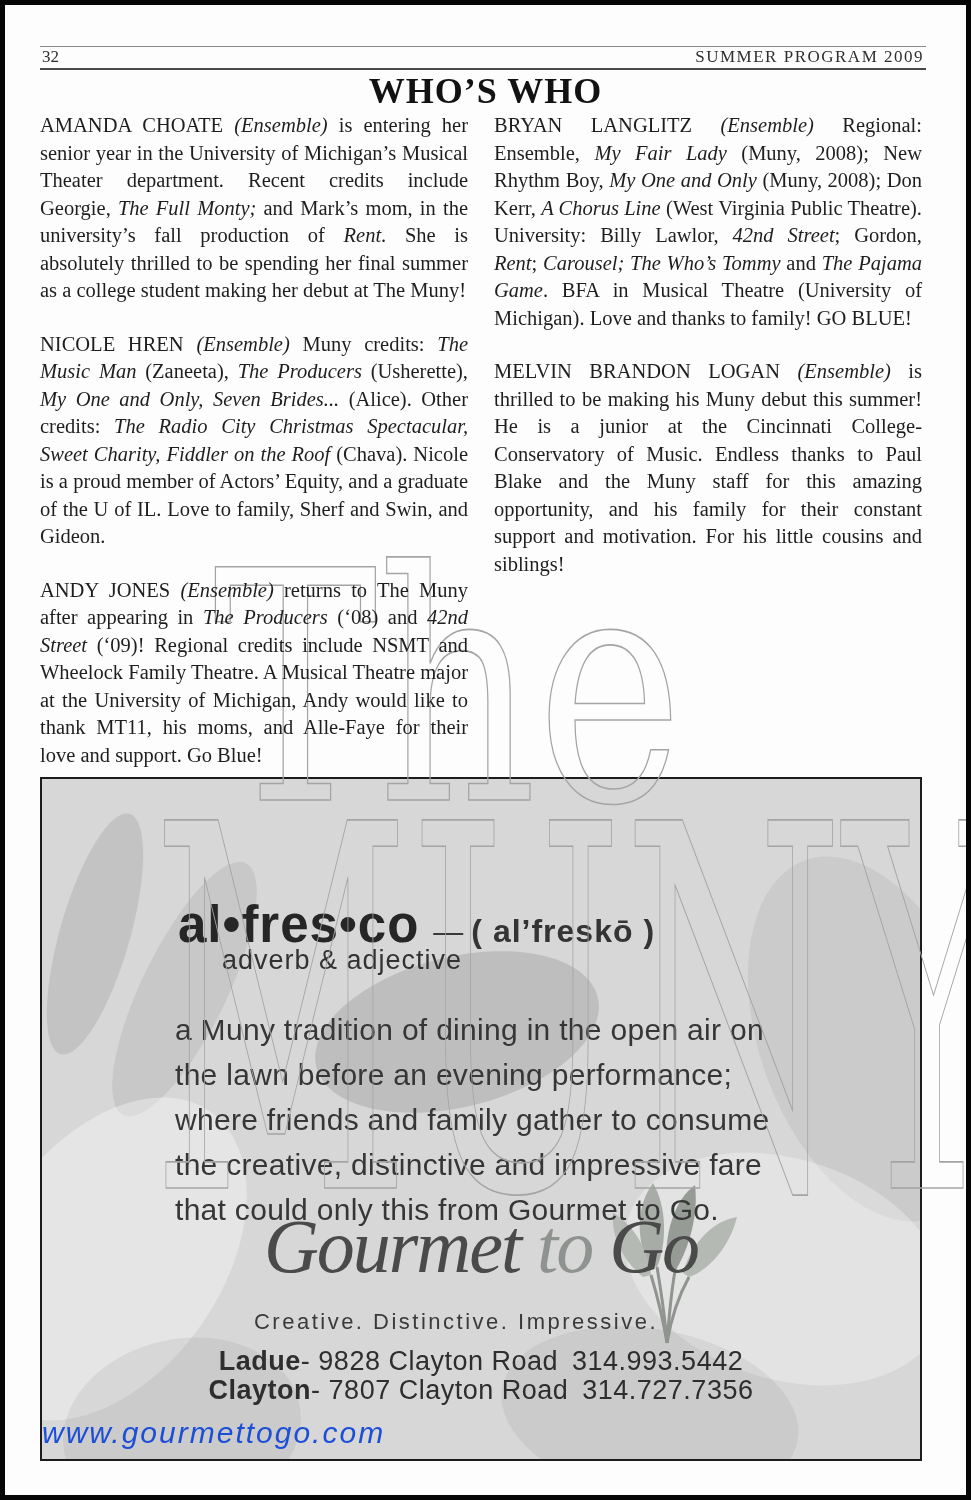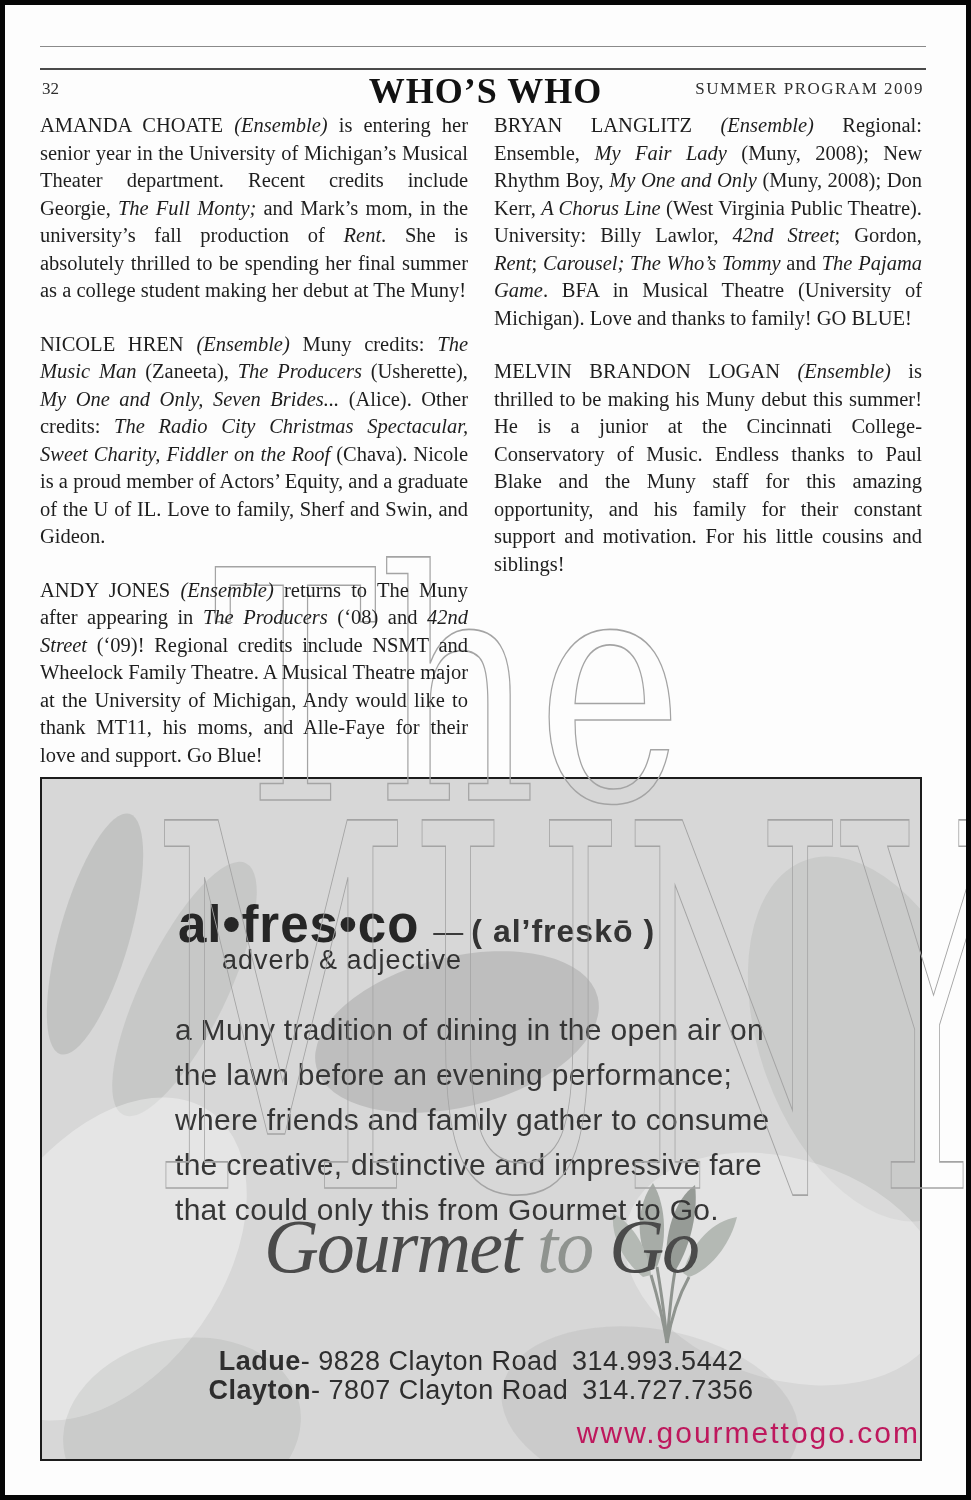--- a/index.html
+++ b/index.html
@@ -8,21 +8,21 @@
     overflow:hidden;font-family:"Liberation Serif",serif;color:#1e1e1e;
     margin:0 auto;
   }
   .frame{position:absolute;inset:0;border:5px solid #060606;pointer-events:none;z-index:10;}
 
   
   .hdr-rule{position:absolute;left:40px;width:886px;height:1px;background:#8a8a8a;}
   .hdr-rule.r1{top:46px;}
   .hdr-rule.r2{top:68px;background:#4a4a4a;height:2px;}
   .hdr-row{position:absolute;left:42px;top:47px;width:882px;height:20px;
-    font-size:17px;display:flex;justify-content:space-between;align-items:center;color:#2e2e2e;margin-top:32px;}
+    font-size:17px;display:flex;justify-content:space-between;align-items:center;color:#2e2e2e;}
   .hdr-right{letter-spacing:1.5px;}
   .page-title{position:absolute;left:0;top:70px;width:100%;text-align:center;
     font-size:36px;font-weight:bold;letter-spacing:1px;color:#121212;margin:0;z-index:2;}
 
   
   .columns{
     position:absolute;left:40px;top:112px;width:882px;height:660px;
     column-count:2;column-gap:26px;column-fill:auto;
     font-size:20.5px;line-height:27.5px;text-align:justify;z-index:2;
   }
@@ -55,22 +55,22 @@
     letter-spacing:-2px;}
   .gtg-logo .lt{color:#8f938f;}
   .gtg-tagline{position:absolute;left:0;width:100%;top:530px;text-align:center;
     font-size:22px;letter-spacing:2.5px;color:#3a3a3a;padding-right:50px;box-sizing:border-box;}
   .loc{position:absolute;left:0;width:100%;text-align:center;font-size:27px;color:#2e2e2e;
     letter-spacing:.5px;}
   .loc.l1{top:567px;}
   .loc.l2{top:596px;}
   .loc .city{font-weight:bold;}
   .loc .phone{margin-left:14px;text-align:center;}
-  .website{position:absolute;left:0;width:100%;top:637px;text-align:right;
-    font-size:30px;letter-spacing:2px;color:#be185d;}
+  .website{position:absolute;left:0;width:100%;top:637px;text-align:left;
+    font-size:30px;letter-spacing:2px;color:#1d4ed8;font-style:italic;}
   .sprig{position:absolute;left:545px;top:398px;z-index:1;}
 </style>
 </head>
 <body>
 
 <div class="page">
 
   <div class="hdr-rule r1"></div>
   <div class="hdr-row">
     <span>32</span>
@@ -122,20 +122,21 @@
     <div class="ad-inner">
       <div class="alfresco-line">
         <span class="af-word">al•fres•co</span><span class="af-dash">—</span><span class="af-pron">( al’freskō )</span>
       </div>
       <div class="af-pos">adverb &amp; adjective</div>
       <div class="af-def">a Muny tradition of dining in the open air on the lawn before an evening performance; where friends and family gather to consume the creative, distinctive and impressive fare that could only this from Gourmet to Go.</div>
 
       <div class="gtg-logo">
         <span>Gourmet </span><span class="lt">to</span><span> Go</span>
       </div>
+      <div class="gtg-tagline">Creative. Distinctive. Impressive.</div>
 
       <div class="loc l1">
         <span class="city">Ladue</span><span>-</span>
         <span>9828 Clayton Road</span><span class="phone">314.993.5442</span>
       </div>
       <div class="loc l2">
         <span class="city">Clayton</span><span>-</span>
         <span>7807 Clayton Road</span><span class="phone">314.727.7356</span>
       </div>
 

